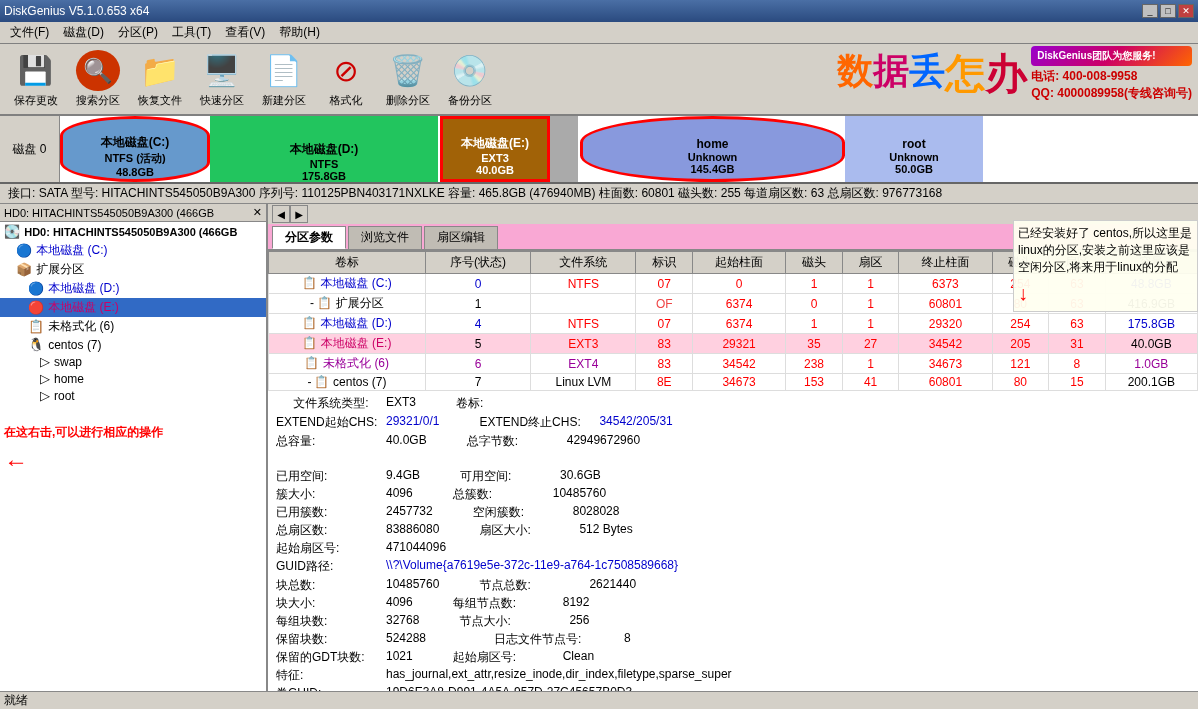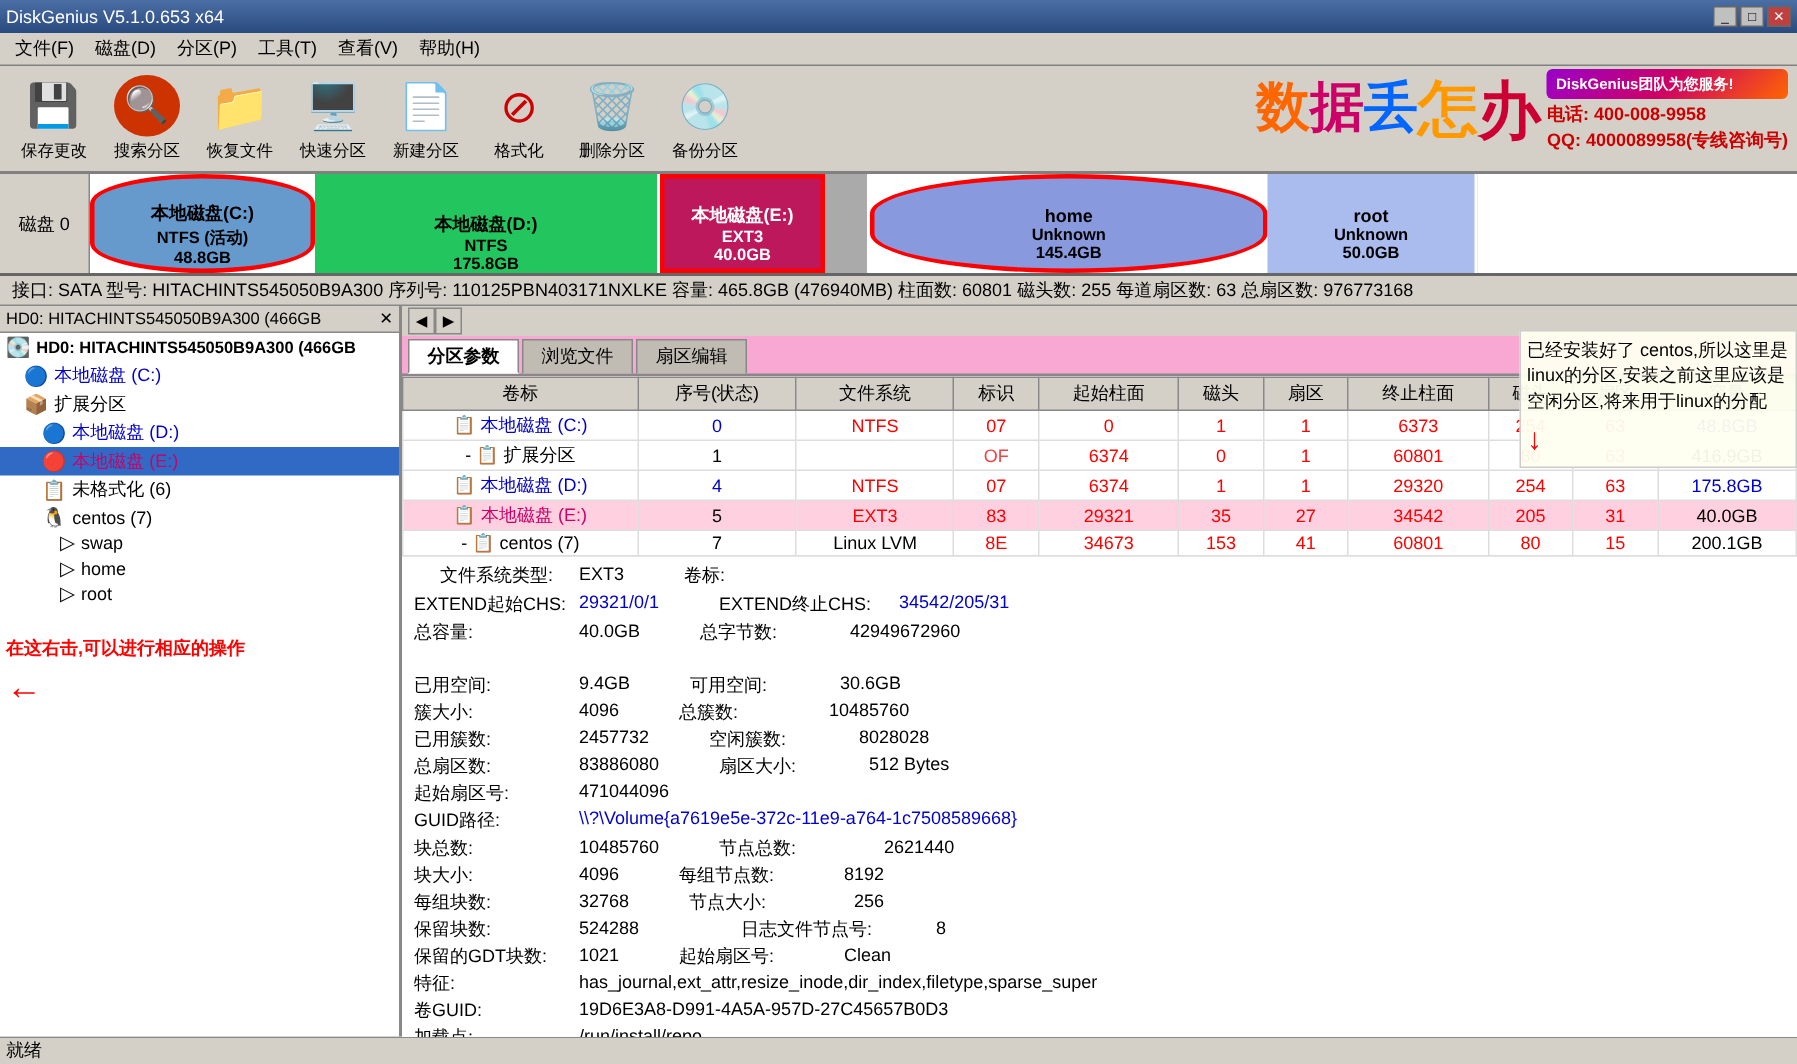--- a/index.html
+++ b/index.html
@@ -95,21 +95,21 @@
       display: flex; flex-direction: column;
       align-items: center; justify-content: center;
       font-size: 12px;
       font-weight: bold;
       border-right: 2px solid #fff;
       cursor: pointer;
       color: #000;
     }
     .disk-part.ntfs-c { background: #6699cc; flex: 0 0 150px; }
     .disk-part.ntfs-d { background: #22c55e; flex: 0 0 230px; justify-content: flex-end; }
-    .disk-part.ext3-e { background: #be185d; color: white; flex: 0 0 110px; border: 3px solid red; }
+    .disk-part.ext3-e { background: #a16207; color: white; flex: 0 0 110px; border: 3px solid red; }
     .disk-part.unalloc { background: #aaa; flex: 0 0 30px; }
     .disk-part.home { background: #8899dd; flex: 0 0 265px; }
     .disk-part.root-p { background: #aabbee; flex: 0 0 140px; }
     .disk-part-name { font-size: 12px; font-weight: bold; margin-top: 13px; }
     .disk-part-fs { font-size: 11px; }
     .disk-part-size { font-size: 11px; }
     
     
     .disk-info-bar {
       background: #d4d0c8;
@@ -526,20 +526,33 @@
               <td style="color:red;">EXT3</td>
               <td style="color:red;">83</td>
               <td style="color:red;">29321</td>
               <td style="color:red;">35</td>
               <td style="color:red;">27</td>
               <td style="color:red;">34542</td>
               <td style="color:red;">205</td>
               <td style="color:red;">31</td>
               <td>40.0GB</td>
             </tr>
+            <tr class="part-row-purple">
+              <td><span style="color:#990099;">📋 未格式化 (6)</span></td>
+              <td>6</td>
+              <td>EXT4</td>
+              <td style="color:red;">83</td>
+              <td style="color:red;">34542</td>
+              <td style="color:red;">238</td>
+              <td style="color:red;">1</td>
+              <td style="color:red;">34673</td>
+              <td style="color:red;">121</td>
+              <td style="color:red;">8</td>
+              <td>1.0GB</td>
+            </tr>
             <tr>
               <td>- 📋 centos (7)</td>
               <td>7</td>
               <td>Linux LVM</td>
               <td style="color:red;">8E</td>
               <td style="color:red;">34673</td>
               <td style="color:red;">153</td>
               <td style="color:red;">41</td>
               <td style="color:red;">60801</td>
               <td style="color:red;">80</td>

